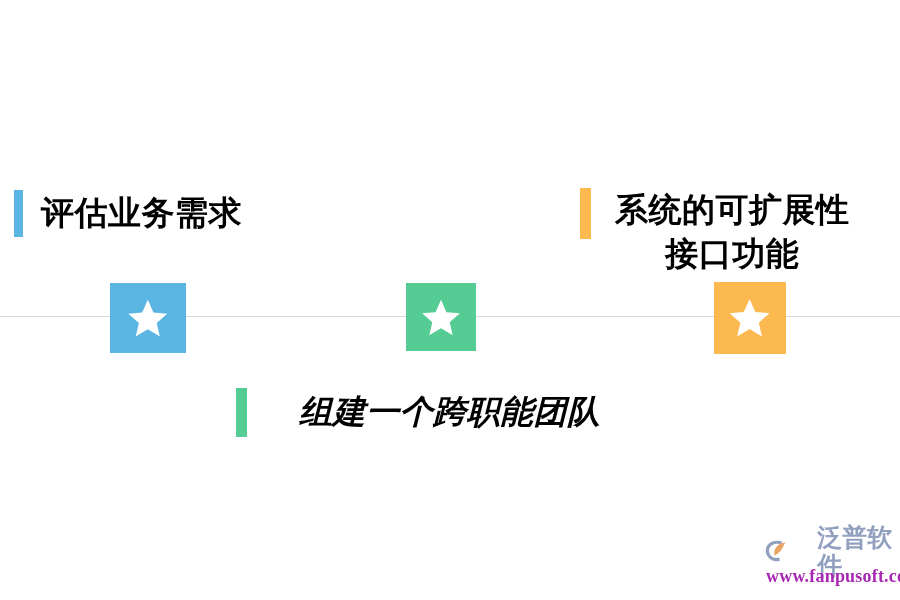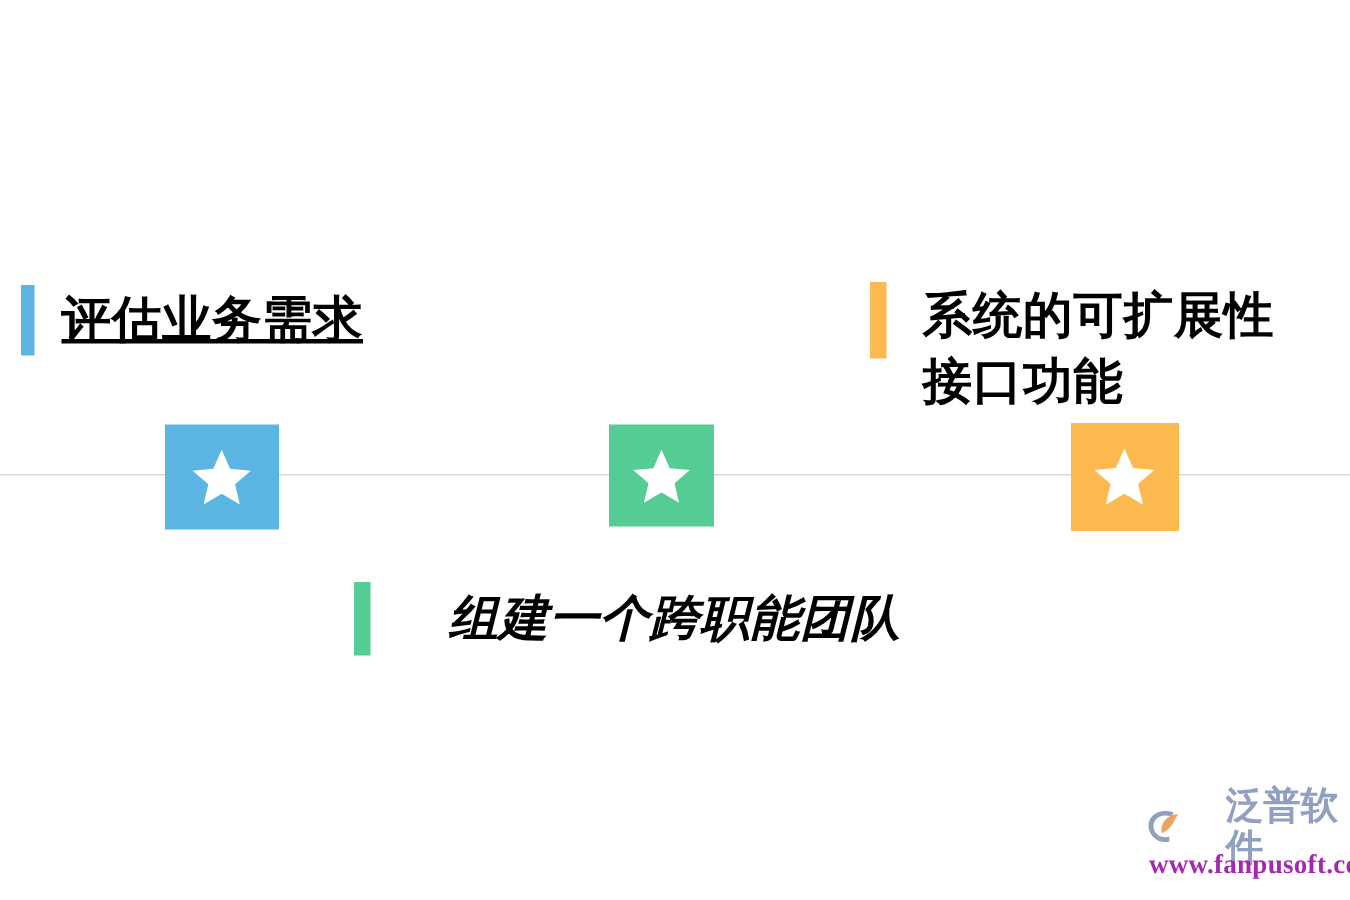--- a/index.html
+++ b/index.html
@@ -59,33 +59,33 @@
     border-radius: 0;
   }
   .label-text {
     color: #000000;
     font-weight: 700;
     letter-spacing: 0.5px;
     white-space: pre-line;
   }
 
   
-  #label-1 { left: 14px; top: 190px; text-decoration: underline; }
+  #label-1 { left: 14px; top: 190px; }
   #label-1 .accent-bar { width: 9px; height: 47px; background: #5bb5e3; margin-right: 18px; }
   #label-1 .label-text { font-size: 33px; line-height: 46px; }
 
   
   #label-2 { left: 236px; top: 388px; font-style: italic; }
   #label-2 .accent-bar { width: 11px; height: 49px; background: #54cc94; margin-right: 52px; }
   #label-2 .label-text { font-size: 33px; line-height: 48px; }
 
   
   #label-3 { left: 580px; top: 188px; }
   #label-3 .accent-bar { width: 11px; height: 51px; background: #fcb950; margin-right: 24px; }
-  #label-3 .label-text { font-size: 33px; line-height: 44px; }
+  #label-3 .label-text { font-size: 33px; line-height: 44px; text-align: center; }
 
   
   .watermark {
     position: absolute;
     left: 764px;
     top: 534px;
     width: 132px;
     height: 56px;
     display: flex;
     flex-direction: column;

